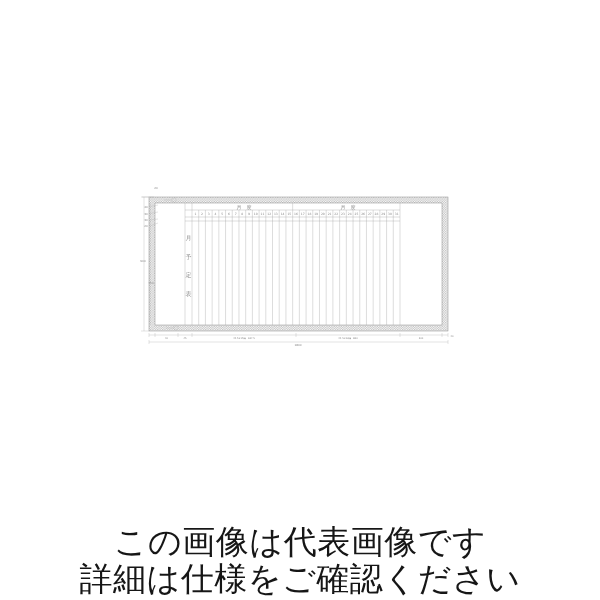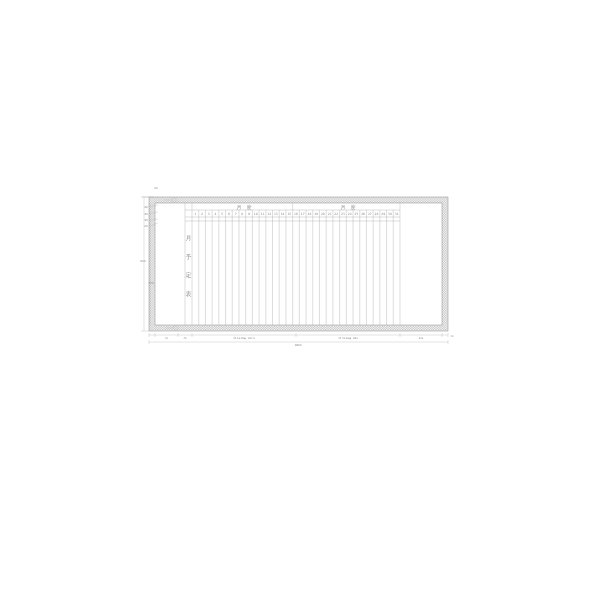--- a/index.html
+++ b/index.html
@@ -153,14 +153,18 @@
         <text x="47" y="161" font-size="2.4" text-anchor="middle">45</text>
         <text x="106" y="160.8" font-size="2.4" text-anchor="middle">42.5×15隔=637.5</text>
         <text x="210" y="160.8" font-size="2.4" text-anchor="middle">42.5×16隔=680</text>
         <text x="283" y="161" font-size="2.4" text-anchor="middle">300</text>
         <text x="314" y="159" font-size="2.4" text-anchor="middle">20</text>
         <text x="160" y="167.5" font-size="2.8" text-anchor="middle">1800</text>
       </g>
     </svg>
   </div>
 
+  <div class="caption">
+    <div>この画像は代表画像です</div>
+    <div>詳細は仕様をご確認ください</div>
+  </div>
 
 </div>
 
 </body></html>

